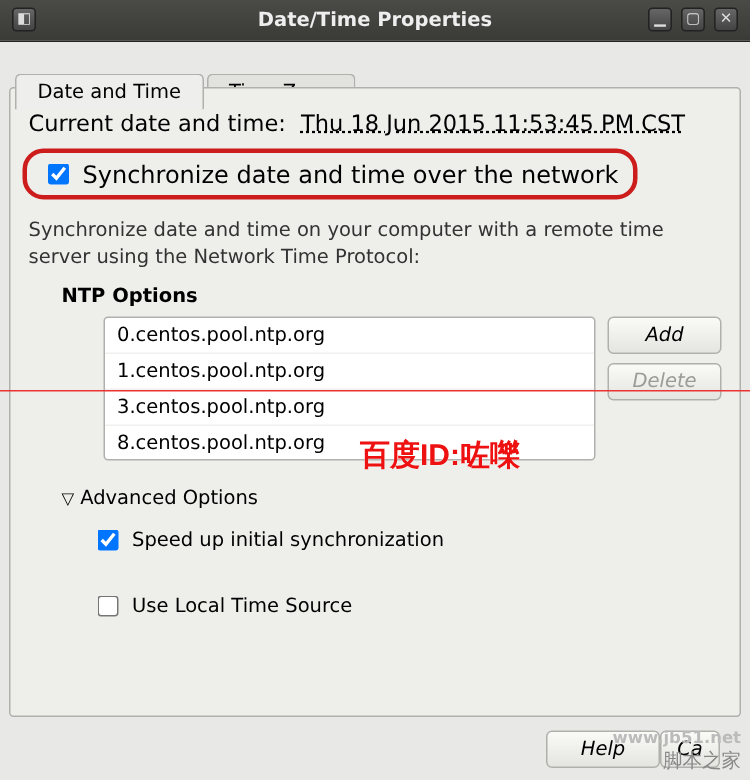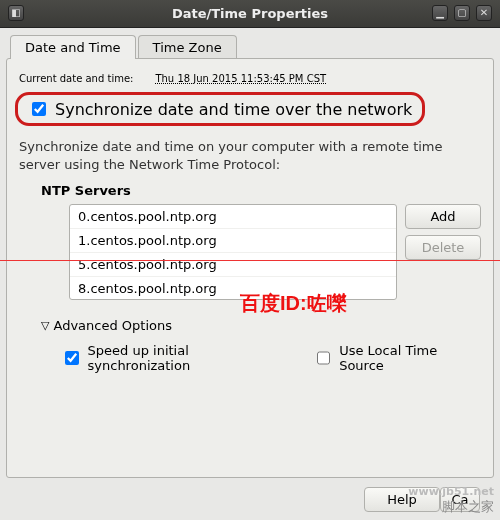--- a/index.html
+++ b/index.html
@@ -21,30 +21,30 @@
     display:flex; align-items:center; justify-content:center;
     color:#ddd; font-size:10px; line-height:1;
   }
 
   .client { padding: 6px 6px 0 6px; }
 
   .tabstrip { display:flex; padding-left:4px; }
   .tab {
     padding: 4px 14px; font-size: 13px; border:1px solid #b0b0ac;
     border-bottom:none; background:#e2e2df; border-top-left-radius:4px;
-    border-top-right-radius:4px; margin-right:2px; position:relative; top:1px;
+    border-top-right-radius:4px; margin-right:2px; position:relative; top:15px;
   }
   .tab.active { background:#eeeeec; z-index:2; }
 
   .panel {
     border:1px solid #b0b0ac; border-radius:3px; background:#eeeeeb;
     padding:10px 12px 14px 12px; min-height:420px; position:relative;
   }
 
-  .row { font-size:10px; margin:4px 0; display:flex; align-items:center; gap:22px; }
+  .row { font-size:15px; margin:4px 0; display:flex; align-items:center; gap:10px; }
   .datetime-row { margin-bottom:6px; }
   .datetime-row .dt-val { text-decoration: underline dotted; }
 
   .highlight-box {
     border:3px solid #cc1c1c; border-radius:14px;
     display:inline-flex; align-items:center; gap:6px;
     padding:4px 10px; margin:2px 0 6px -4px;
   }
   .highlight-box input[type=checkbox] { width:14px; height:14px; }
 
@@ -60,33 +60,33 @@
   }
   .listbox .item {
     padding:4px 8px; font-size:13px; border-bottom:1px solid #f0f0ee;
     white-space:nowrap; overflow:hidden; text-overflow:ellipsis;
   }
 
   .btncol { display:flex; flex-direction:column; gap:6px; }
   .gtk-btn {
     min-width:76px; padding:4px 10px; font-size:13px;
     background:linear-gradient(#fafaf7,#e4e4e0); border:1px solid #b0b0ac;
-    border-radius:4px; text-align:center;
+    border-radius:4px; text-align:center;font-style:italic;
   }
   .gtk-btn.disabled { color:#9a9a96; }
 
   .redline {
     position:absolute; left:0; right:0; top:260px;
     border-top:1px solid #e33; pointer-events:none;
   }
 
   .adv { margin-top:18px; }
   .expander { display:flex; align-items:center; gap:4px; font-size:13px; }
   .expander .tri { font-size:11px; }
-  .adv .sub { margin:10px 0 0 20px; display:flex; flex-direction:row; gap:24px; }
+  .adv .sub { margin:10px 0 0 20px; display:flex; flex-direction:column; gap:24px; }
   .chk-row { display:flex; align-items:center; gap:6px; font-size:13px; }
   .chk-row input { width:14px; height:14px; }
 
   .overlay-red {
     position:absolute; left:200px; top:290px;
     color:#e11; font-weight:bold; font-size:20px;
     font-family: "Microsoft YaHei","SimHei",sans-serif;
     text-shadow:0 0 1px #fff;
     margin-left:40px;
   }
@@ -134,26 +134,26 @@
     </div>
 
     <div class="highlight-box">
       <input type="checkbox" checked="" style="">
       <span>Synchronize date and time over the network</span>
     </div>
 
     <div class="desc">Synchronize date and time on your computer with a remote time server using the Network Time Protocol:</div>
 
     <div class="indent">
-      <div class="ntp-header">NTP Servers</div>
+      <div class="ntp-header">NTP Options</div>
       <div class="ntp-row">
         <div class="listbox">
           <div class="item">0.centos.pool.ntp.org</div>
           <div class="item">1.centos.pool.ntp.org</div>
-          <div class="item">5.centos.pool.ntp.org</div>
+          <div class="item">3.centos.pool.ntp.org</div>
           <div class="item">8.centos.pool.ntp.org</div>
         </div>
         <div class="btncol">
           <div class="gtk-btn">Add</div>
           <div class="gtk-btn disabled">Delete</div>
         </div>
       </div>
 
       <div class="adv">
         <div class="expander">

